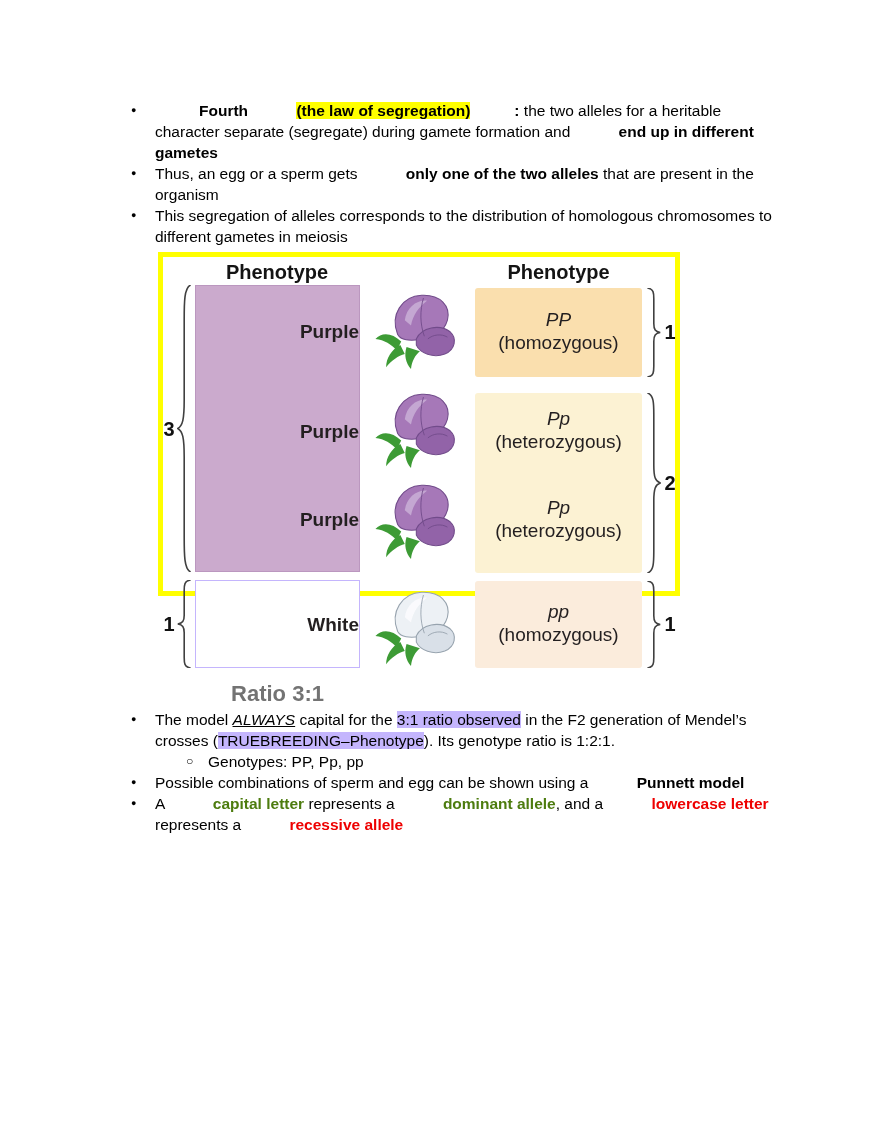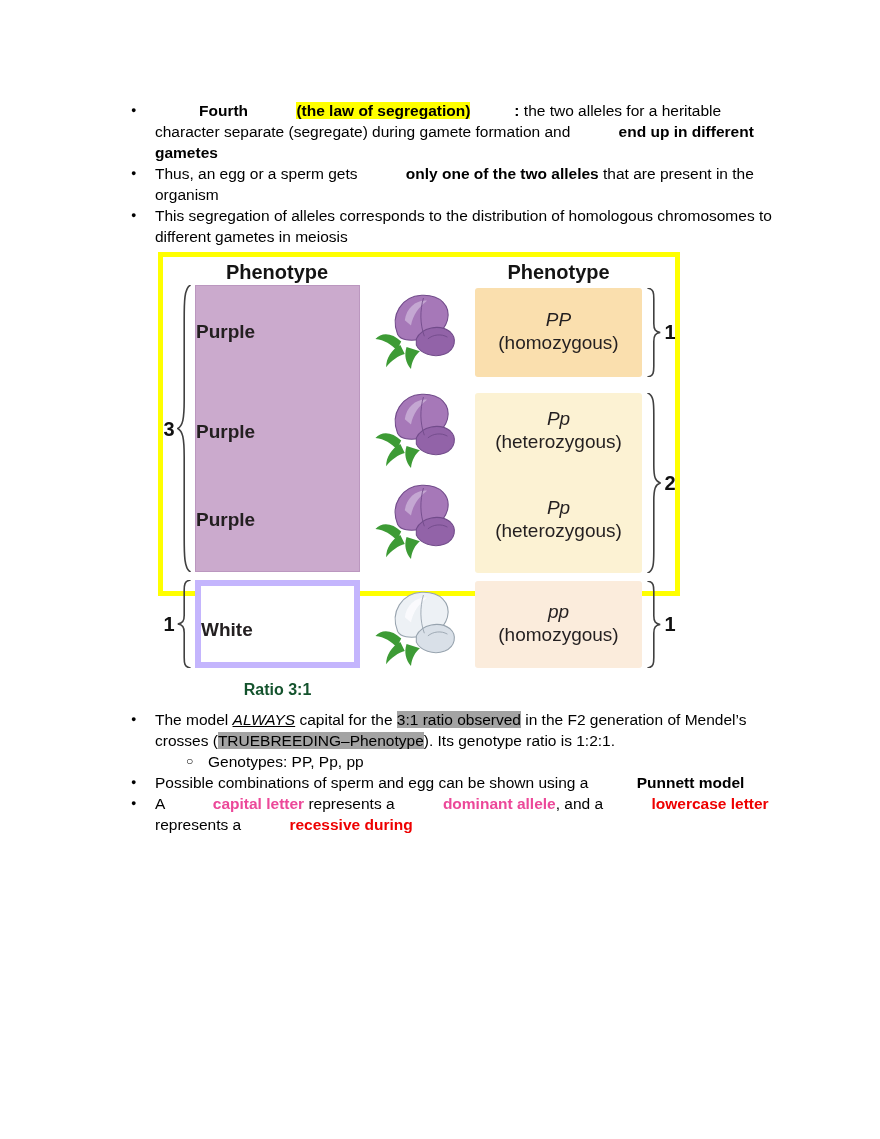--- a/index.html
+++ b/index.html
@@ -12,47 +12,47 @@
   .blist{position:absolute;left:131px;width:660px;list-style:none;margin:0;padding:0;}
   .blist li{display:flex;align-items:flex-start;}
   .blist li.sub{padding-left:55px;}
   .bullet{flex:0 0 24px;font-size:9px;line-height:21px;color:#000;}
   li.sub .bullet{flex:0 0 22px;font-size:12px;}
   .txt{font-size:15.5px;line-height:21px;max-width:630px;}
   .txt .b{font-weight:700;margin-left:44px;}
   .txt .i{font-style:italic;}
   .txt .u{text-decoration:underline;}
   .txt .hl-yellow{background:#ffff00;}
-  .txt .hl-cream{background:#a3a3a3;}
-  .txt .blue{color:#ec4899;}
+  .txt .hl-cream{background:#c4b5fd;}
+  .txt .blue{color:#4d7c0f;}
   .txt .red{color:#ee0000;}
   
   .diagram{
     position:absolute;left:158px;top:252px;width:522px;height:344px;
     box-sizing:border-box;border:5px solid #ffff00;background:#ffffff;
   }
   .hdr{position:absolute;top:4px;font-weight:700;font-size:20px;text-align:center;color:#141414;}
   .hdr.pheno{left:20px;width:188px;}
   .hdr.geno{left:312px;width:167px;}
   .pbox{position:absolute;left:32px;width:165px;box-sizing:border-box;}
   .pbox.purple{top:28px;height:287px;background:#cbaacd;border:1px solid #bb97bf;}
-  .pbox.white{top:323px;height:88px;background:#ffffff;border:6px solid #c4b5fd;}
-  .plabel{position:absolute;left:0;width:100%;text-align:left;font-weight:700;font-size:19px;color:#231f20;}
+  .pbox.white{top:323px;height:88px;background:#ffffff;border:1px solid #c4b5fd;}
+  .plabel{position:absolute;left:0;width:100%;text-align:right;font-weight:700;font-size:19px;color:#231f20;}
   .gbox{position:absolute;left:312px;width:167px;border-radius:3px;}
   .gbox.g1{top:31px;height:89px;background:#fadfae;}
   .gbox.g2{top:136px;height:180px;background:#fcf2d3;}
   .gbox.g3{top:324px;height:87px;background:#fbecdc;}
   .glabel{position:absolute;left:0;width:100%;text-align:center;font-weight:400;font-size:19px;line-height:23px;color:#231f20;}
   .glabel .allele{font-style:italic;}
   .flower{position:absolute;left:210px;width:92px;height:80px;}
   .flower-purple{--petal:#a678b8;--petal-dark:#9263a8;--petal-light:#c9afd6;--outline:#714b8a;--leaf:#3d9b35;}
   .flower-white{--petal:#edf1f5;--petal-dark:#d9e0e8;--petal-light:#fbfcfe;--outline:#97a3ae;--leaf:#3d9b35;}
   .brace{position:absolute;width:16px;}
   .count{position:absolute;width:16px;font-weight:700;font-size:20px;line-height:22px;text-align:center;color:#111;}
-  .ratio{position:absolute;top:424px;font-weight:700;font-size:16px;text-align:center;color:#14532d;}
+  .ratio{position:absolute;top:424px;font-weight:700;font-size:22px;text-align:center;color:#737373;}
   .ratio.pheno{left:32px;width:165px;}
   .ratio.geno{left:302px;width:190px;}
 </style>
 </head>
 <body>
 
 <svg width="0" height="0" style="position:absolute" aria-hidden="true">
   <defs>
     <g id="flower-shape">
       <path d="M30,58 C20,48 8,47 1,55 C11,56 19,61 25,68 Z" fill="var(--leaf)"></path>
@@ -171,17 +171,17 @@
     <li class="sub">
       <span class="bullet">○</span>
       <div class="txt"><span>Genotypes: PP, Pp, pp</span></div>
     </li>
     <li>
       <span class="bullet">●</span>
       <div class="txt"><span>Possible combinations of sperm and egg can be shown using a </span><span class="b">Punnett model</span></div>
     </li>
     <li>
       <span class="bullet">●</span>
-      <div class="txt"><span>A </span><span class="b blue">capital letter</span><span> represents a </span><span class="b blue">dominant allele</span><span>, and a </span><span class="b red">lowercase letter</span><span> represents a </span><span class="b red">recessive during</span></div>
+      <div class="txt"><span>A </span><span class="b blue">capital letter</span><span> represents a </span><span class="b blue">dominant allele</span><span>, and a </span><span class="b red">lowercase letter</span><span> represents a </span><span class="b red">recessive allele</span></div>
     </li>
   </ul>
 
 </div>
 
 </body></html>

